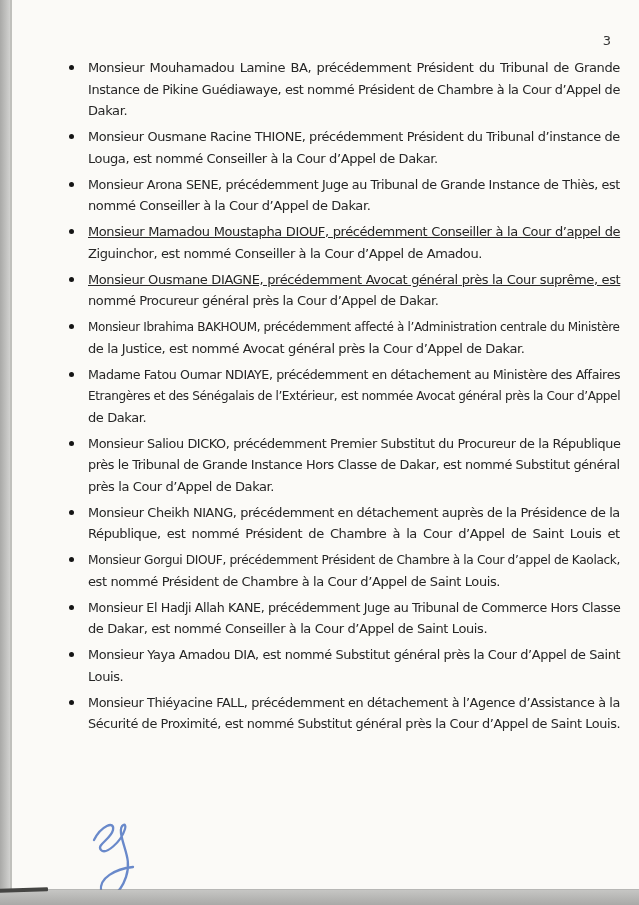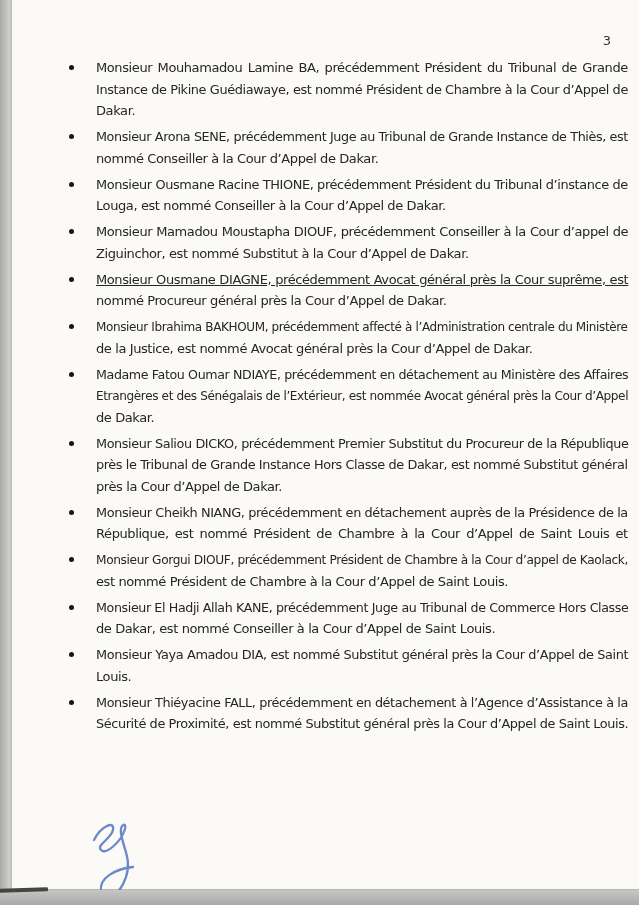--- a/index.html
+++ b/index.html
@@ -40,21 +40,21 @@
     position: absolute; left: 88px; top: 57px; width: 532px;
     font-size: 13px; line-height: 21.5px; letter-spacing: -0.4px;
     color: #262626;
   }
   ul.appointments { list-style: none; margin: 0; padding: 0; }
   ul.appointments > li { position: relative; margin: 0 0 4.5px 0; }
   .dot {
     position: absolute; left: -19px; top: 8px; width: 5px; height: 5px;
     border-radius: 50%; background: #151515;
   }
-  .line { height: 21.5px; white-space: nowrap; overflow: visible; margin-left: 8px; }
+  .line { height: 21.5px; white-space: nowrap; overflow: visible; }
   .line-text {
     display: inline-block; white-space: nowrap; transform-origin: 0 50%;
   }
   .signature {
     position: absolute; left: 88px; top: 818px; width: 72px; height: 90px;
     pointer-events: none;
   }
 </style>
 </head>
 <body>
@@ -68,32 +68,32 @@
   <div class="content">
     <ul class="appointments">
         <li>
           <span class="dot"></span>
           <div class="line"><span class="line-text" style="word-spacing: 1.66667px;">Monsieur Mouhamadou Lamine BA, précédemment Président du Tribunal de Grande</span></div>
           <div class="line"><span class="line-text" style="transform: scaleX(0.990689);">Instance de Pikine Guédiawaye, est nommé Président de Chambre à la Cour d’Appel de</span></div>
           <div class="line last"><span class="line-text">Dakar.</span></div>
         </li>
         <li>
           <span class="dot"></span>
+          <div class="line"><span class="line-text" style="transform: scaleX(0.992537);">Monsieur Ousmane Racine THIONE, précédemment Président du Tribunal d’instance de</span></div>
+          <div class="line last"><span class="line-text">Louga, est nommé Conseiller à la Cour d’Appel de Dakar.</span></div>
+        </li>
+        <li>
+          <span class="dot"></span>
           <div class="line"><span class="line-text" style="transform: scaleX(0.98155);">Monsieur Arona SENE, précédemment Juge au Tribunal de Grande Instance de Thiès, est</span></div>
           <div class="line last"><span class="line-text">nommé Conseiller à la Cour d’Appel de Dakar.</span></div>
         </li>
         <li>
           <span class="dot"></span>
-          <div class="line"><span class="line-text" style="transform: scaleX(0.992537);">Monsieur Ousmane Racine THIONE, précédemment Président du Tribunal d’instance de</span></div>
-          <div class="line last"><span class="line-text">Louga, est nommé Conseiller à la Cour d’Appel de Dakar.</span></div>
-        </li>
-        <li>
-          <span class="dot"></span>
-          <div class="line"><span class="line-text" style="word-spacing: 0.3px;">Monsieur Mamadou Moustapha DIOUF, précédemment Conseiller à la Cour d’appel de</span></div>
-          <div class="line last"><span class="line-text">Ziguinchor, est nommé Substitut à la Cour d’Appel de Dakar.</span></div>
+          <div class="line"><span class="line-text" style="word-spacing: 0.3px; text-decoration: underline;">Monsieur Mamadou Moustapha DIOUF, précédemment Conseiller à la Cour d’appel de</span></div>
+          <div class="line last"><span class="line-text">Ziguinchor, est nommé Conseiller à la Cour d’Appel de Amadou.</span></div>
         </li>
         <li>
           <span class="dot"></span>
           <div class="line"><span class="line-text" style="word-spacing: 0.2px; text-decoration: underline;">Monsieur Ousmane DIAGNE, précédemment Avocat général près la Cour suprême, est</span></div>
           <div class="line last"><span class="line-text">nommé Procureur général près la Cour d’Appel de Dakar.</span></div>
         </li>
         <li>
           <span class="dot"></span>
           <div class="line"><span class="line-text" style="transform: scaleX(0.923611);">Monsieur Ibrahima BAKHOUM, précédemment affecté à l’Administration centrale du Ministère</span></div>
           <div class="line last"><span class="line-text">de la Justice, est nommé Avocat général près la Cour d’Appel de Dakar.</span></div>

